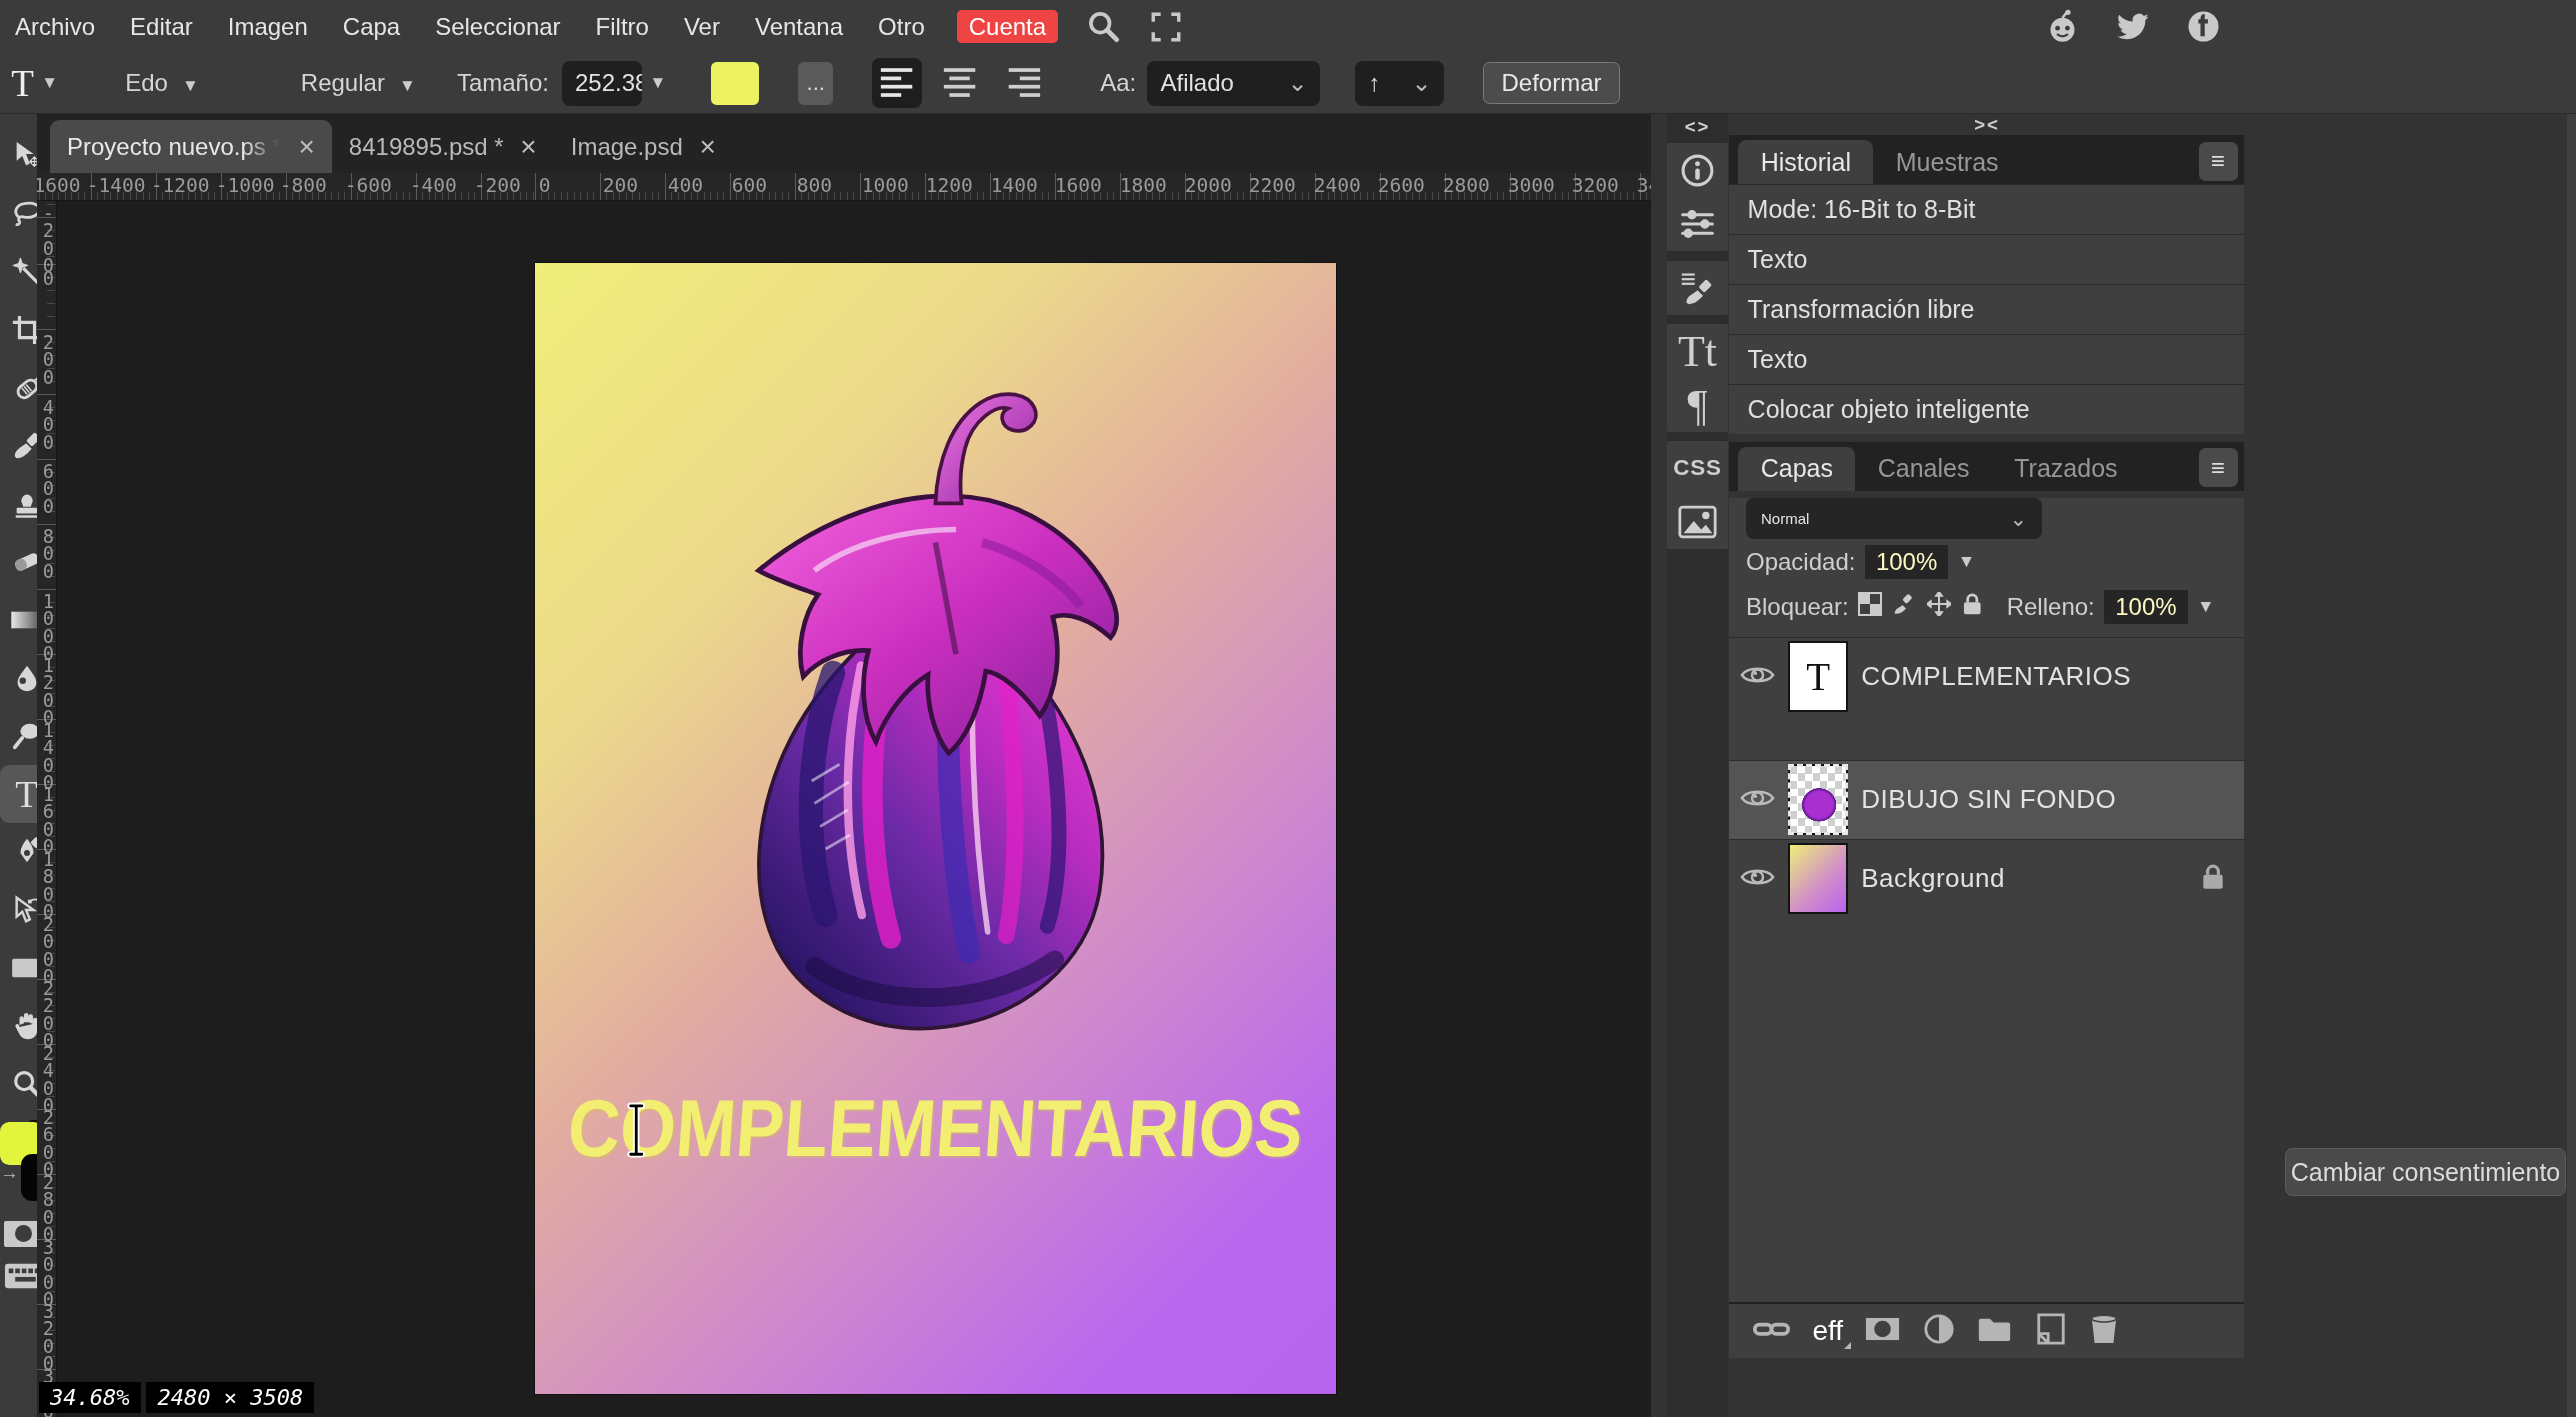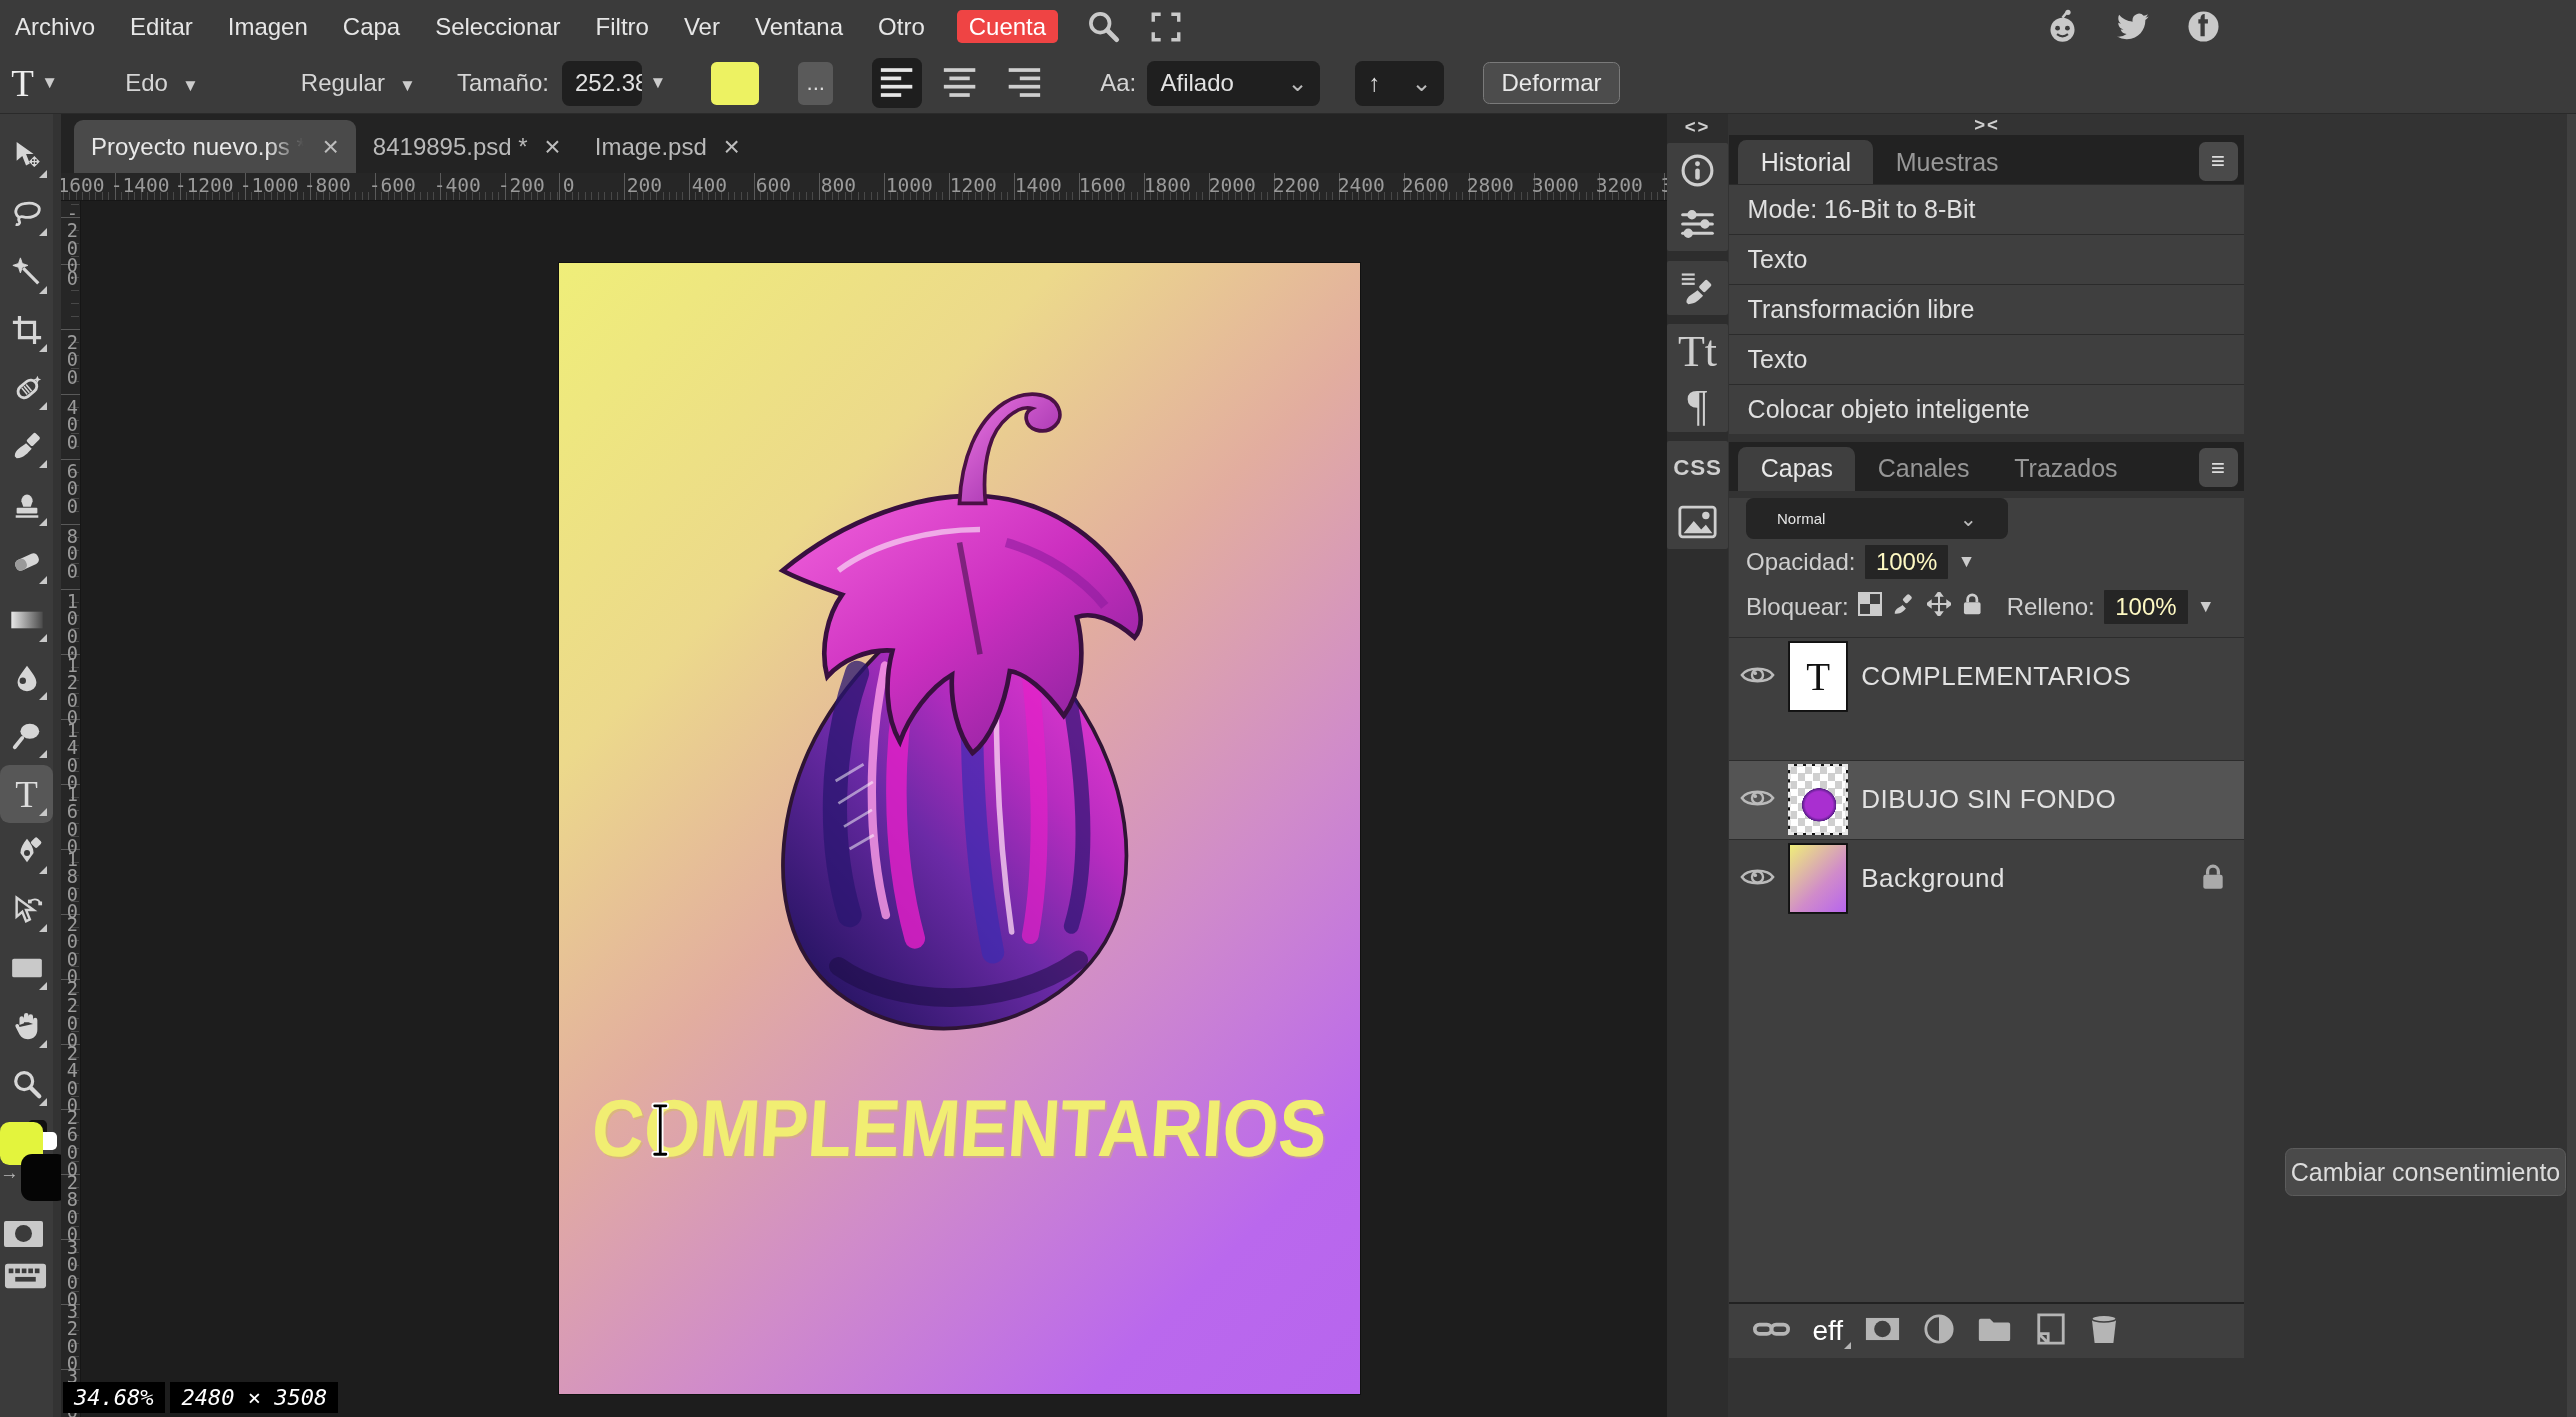--- a/index.html
+++ b/index.html
@@ -42,21 +42,21 @@
   .fg-sq { position:absolute; left:0; top:3.7px; width:43px; height:43px; border-radius:9.3px; }
   .bg-sq { position:absolute; left:20.5px; top:35px; width:47px; height:47px; border-radius:11.2px; background:#050505; }
   .mini-b { position:absolute; left:28px; top:1.9px; width:18.6px; height:18.6px; border-radius:4.7px; background:#111; }
   .mini-w { position:absolute; left:38px; top:13px; width:18.6px; height:18.6px; border-radius:4.7px; background:#fff; }
   .swap-arrow { position:absolute; left:0px; top:43px; color:#bbb; font-size:18.6px; }
   .qmask { width:39px; height:26px; background:#c9c9c9; border-radius:1.9px; display:flex; align-items:center; justify-content:center; margin:13px 0 0 3.7px; }
   .qmask i { width:17px; height:17px; border-radius:50%; background:#3b3b3b; display:block; }
   .kbd { margin:15px 0 0 3.7px; }
 
   
-  #canvas-col { position:absolute; left:61px; top:114px; width:1614px; height:1304px; }
+  #canvas-col { position:absolute; left:37px; top:114px; width:1614px; height:1304px; }
   #tabbar { position:absolute; left:0; top:0; width:1614px; height:59px; background:#232323; display:flex; align-items:flex-end; padding-left:13px; font-size:24px; }
   .tab { display:flex; align-items:center; height:53px; padding:0 17px; color:#b9b9b9; border-radius:9.3px 9.3px 0 0; gap:13px; }
   .tab.active { background:#4a4a4a; color:#e8e8e8; }
   .tab .tname { white-space:nowrap; }
   .tab.active .tname { -webkit-mask-image:linear-gradient(90deg,#000 82%,transparent 99%); mask-image:linear-gradient(90deg,#000 82%,transparent 99%); }
   .tab .close { color:#bdbdbd; font-size:28px; padding-left:3.7px; }
 
   #hruler { position:absolute; left:0; top:59px; width:1614px; height:28px; background:#262626; border-bottom:0.9px solid #161616; overflow:hidden;
     background-image:
       repeating-linear-gradient(90deg,#5a5a5a 0 0.9px,transparent 0.9px 65px),
@@ -101,21 +101,21 @@
   .panel-handle { text-align:center; color:#cfcfcf; font-size:18.6px; font-weight:bold; letter-spacing:1.9px; height:21.4px; }
   .ptabs { position:relative; height:49px; background:#222; display:flex; align-items:flex-end; padding-left:9.3px; font-size:25px; }
   .ptab { padding:7.5px 22.4px; color:#979797; border-radius:8.4px 8.4px 0 0; }
   .ptab.active { background:#3f3f3f; color:#e8e8e8; }
   .pmenu { position:absolute; right:7.5px; top:6.5px; width:39px; height:39px; background:#4a4a4a; border-radius:6.5px;
            display:flex; align-items:center; justify-content:center; color:#ddd; font-size:24px; }
   .hist-item { height:50px; background:#3f3f3f; border-top:1.9px solid #2b2b2b; display:flex; align-items:center; padding-left:18.6px; font-size:25px; color:#e0e0e0; }
   .hist-item.current { background:#2a2a2a; }
   #layers-body { background:#3f3f3f; }
   .lrow { display:flex; align-items:center; height:45px; padding:0 0 0 17px; font-size:24px; color:#cfcfcf; gap:9.3px; }
-  .blend-select { width:262px; height:41px; background:#252525; border-radius:7.5px; display:flex; align-items:center; padding:0 31px; color:#e5e5e5; margin:7.5px 0 0 17px; }
+  .blend-select { width:296px; height:41px; background:#252525; border-radius:7.5px; display:flex; align-items:center; padding:0 15px; color:#e5e5e5; margin:7.5px 0 0 17px; }
   .blend-select .chev { margin-left:auto; color:#bbb; font-size:20.5px; }
   .val-chip { background:#252525; border-radius:1px; padding:2.8px 11.2px; color:#fef9c3; }
   .tri-sm { font-size:17.7px; color:#ccc; }
   .lockicons { display:flex; align-items:center; gap:11.2px; color:#ccc; }
   .layer-row { display:flex; align-items:center; height:79px; background:#3f3f3f; border-top:1.9px solid #2c2c2c; padding-left:11.2px; gap:15px; }
   .layer-row.selected { background:#545454;margin-top:44px; }
   .eye { flex:none; }
   .thumb { position:relative; flex:none; width:56px; height:67px; box-shadow:0 0 0 1.9px #111; }
   .thumb .tglyph { display:none; }
   .thumb-text { background:#fff; display:flex; align-items:center; justify-content:center; }

